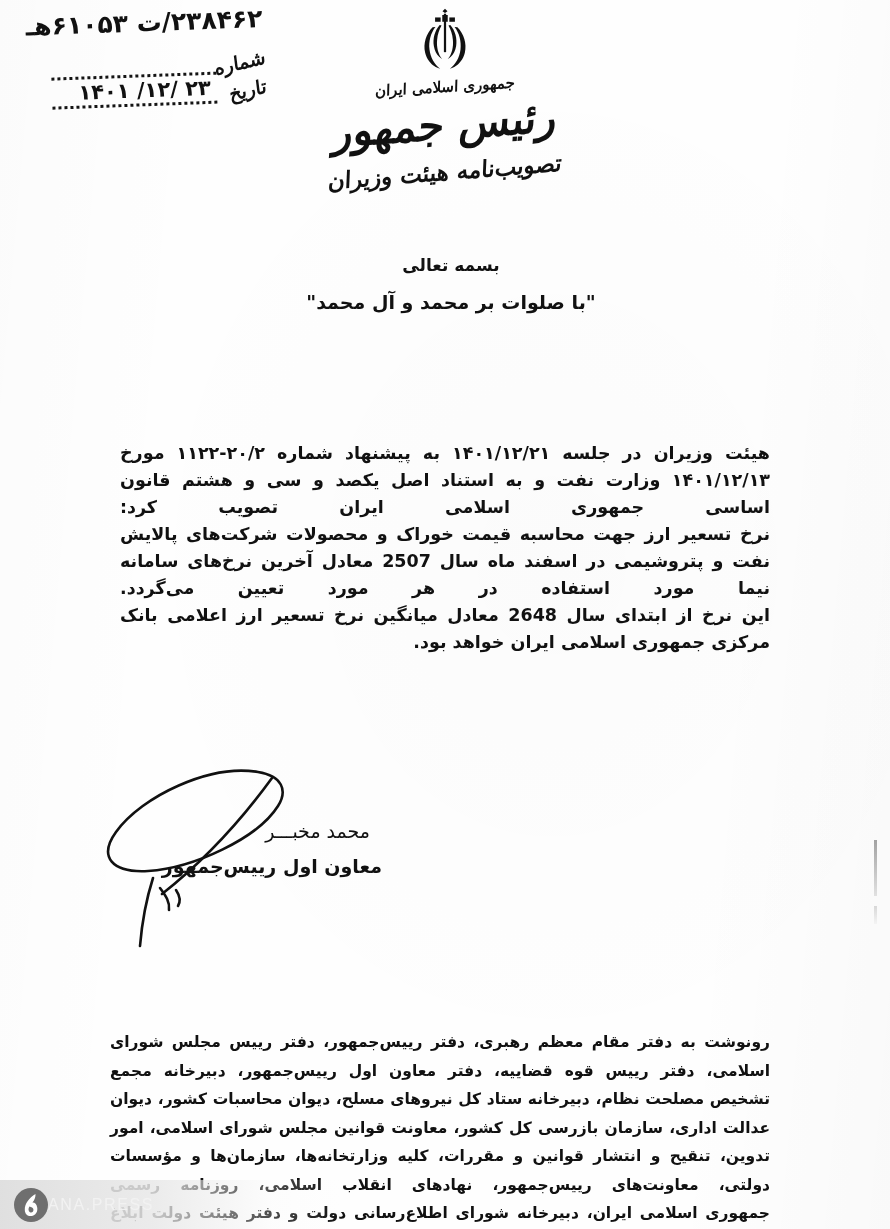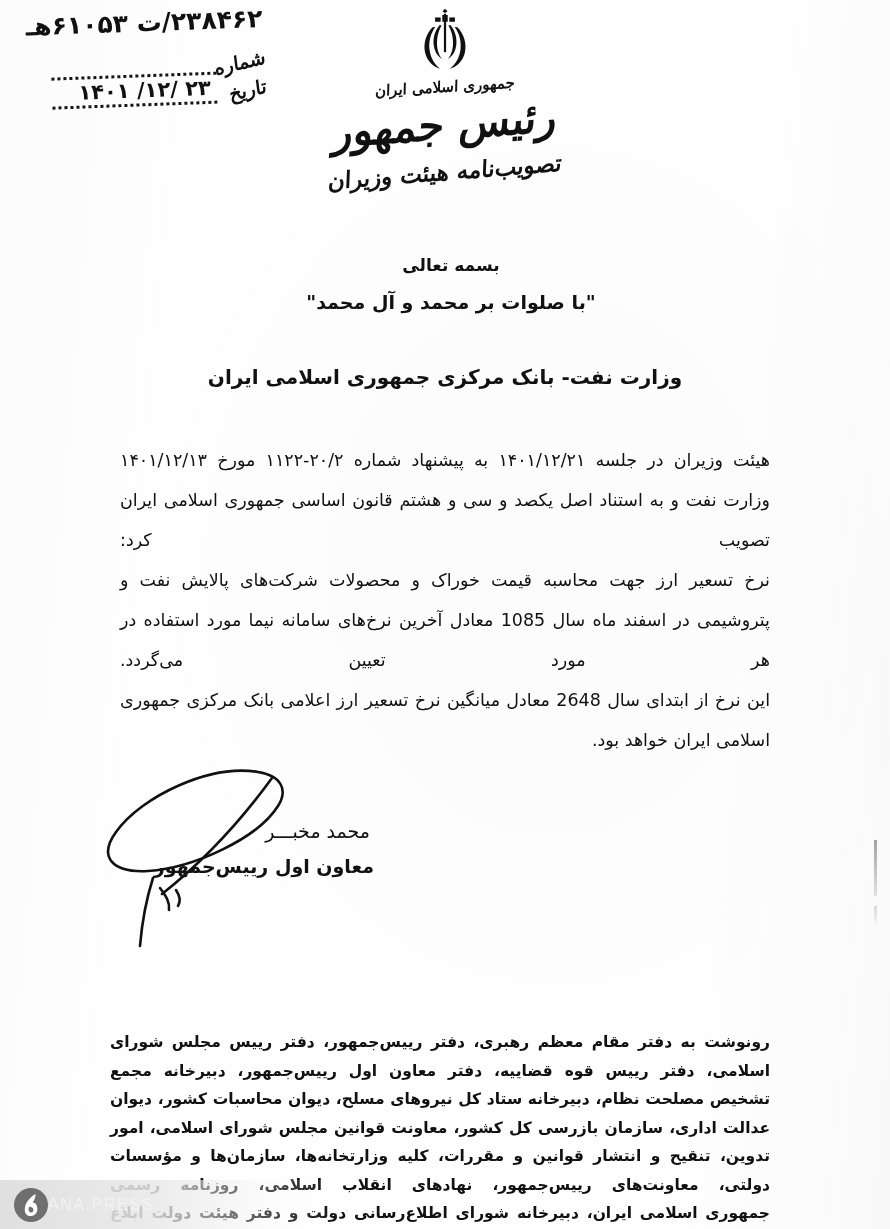--- a/index.html
+++ b/index.html
@@ -168,22 +168,22 @@
   
   .body-block {
     position: absolute;
     right: 120px;
     left: 120px;
     top: 440px;
     direction: rtl;
     text-align: justify;
     text-align-last: justify;
     font-size: 17.5px;
-    font-weight: 400;
-    line-height: 40px;
+    font-weight: 700;
+    line-height: 27px;
   }
   .body-block p {
     margin: 0 0 0 0;
   }
   .body-block p.last-free {
     text-align-last: right;
   }
 
   
   .signature-zone {
@@ -203,21 +203,21 @@
   }
   .signer-name {
     position: absolute;
     right: 40px; top: 60px;
     font-size: 19px;
     font-weight: 400;
     white-space: nowrap;
   }
   .signer-title {
     position: absolute;
-    right: 36px; top: 95px;
+    right: 28px; top: 95px;
     font-size: 19px;
     font-weight: 700;
     white-space: nowrap;
   }
 
   
   .distribution {
     position: absolute;
     right: 120px;
     left: 110px;
@@ -315,25 +315,24 @@
     <div class="ir-line">جمهوری اسلامی ایران</div>
     <div class="president-line">رئیس جمهور</div>
     <div class="decree-line">تصویب‌نامه هیئت وزیران</div>
   </div>
 
   <div class="invocation">
     <div class="basmala">بسمه تعالی</div>
     <div class="salawat">"با صلوات بر محمد و آل محمد"</div>
   </div>
 
-  <div class="addressee">وزارت نفت- بانک مرکزی جمهوری اسلامی ایران</div>
 
   <div class="body-block">
     <p>هیئت وزیران در جلسه ۱۴۰۱/۱۲/۲۱ به پیشنهاد شماره ۲۰/۲-۱۱۲۲ مورخ ۱۴۰۱/۱۲/۱۳ وزارت نفت و به استناد اصل یکصد و سی و هشتم قانون اساسی جمهوری اسلامی ایران تصویب کرد:</p>
-    <p>نرخ تسعیر ارز جهت محاسبه قیمت خوراک و محصولات شرکت‌های پالایش نفت و پتروشیمی در اسفند ماه سال 1085 معادل آخرین نرخ‌های سامانه نیما مورد استفاده در هر مورد تعیین می‌گردد.</p>
+    <p>نرخ تسعیر ارز جهت محاسبه قیمت خوراک و محصولات شرکت‌های پالایش نفت و پتروشیمی در اسفند ماه سال 2507 معادل آخرین نرخ‌های سامانه نیما مورد استفاده در هر مورد تعیین می‌گردد.</p>
     <p class="last-free">این نرخ از ابتدای سال 2648 معادل میانگین نرخ تسعیر ارز اعلامی بانک مرکزی جمهوری اسلامی ایران خواهد بود.</p>
   </div>
 
   <div class="signature-zone">
     <svg class="sig-svg" viewBox="0 0 320 190" aria-hidden="true">
       <g fill="none" stroke="#111111" stroke-width="2.6" stroke-linecap="round" stroke-linejoin="round">
 
         <path d="M168 12 C 120 4, 52 36, 26 72 C 8 97, 22 113, 58 111 C 104 108, 168 78, 188 46
                  C 198 30, 192 16, 168 12 Z"></path>
 

